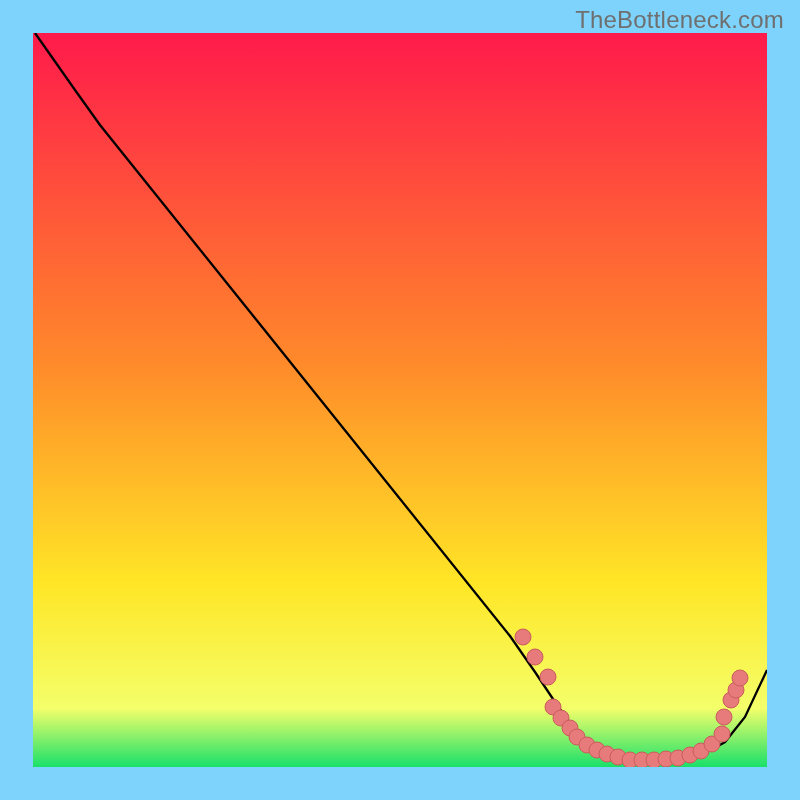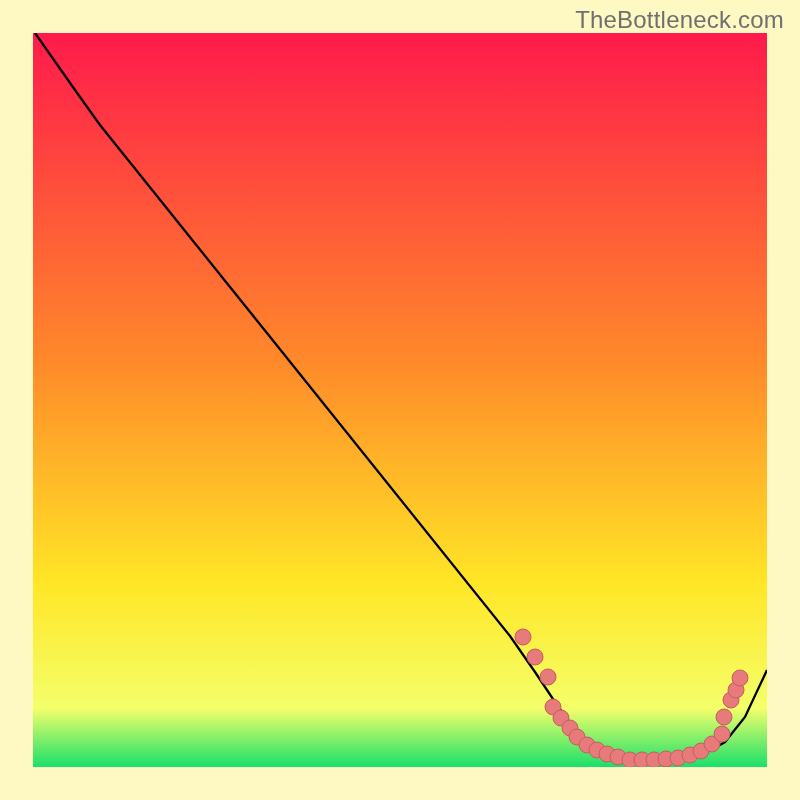--- a/index.html
+++ b/index.html
@@ -8,21 +8,21 @@
     width: 800px;
     height: 800px;
     background: #000;
     overflow: hidden;
     font-family: Arial, Helvetica, sans-serif;
   }
   .stage {
     position: relative;
     width: 800px;
     height: 800px;
-    background: #fef9c3;
+    background: #7dd3fc;
   }
   .watermark {
     position: absolute;
     top: 6px;
     right: 16px;
     color: #6f6f6f;
     font-size: 24px;
     font-weight: 400;
     letter-spacing: 0.2px;
     z-index: 5;

